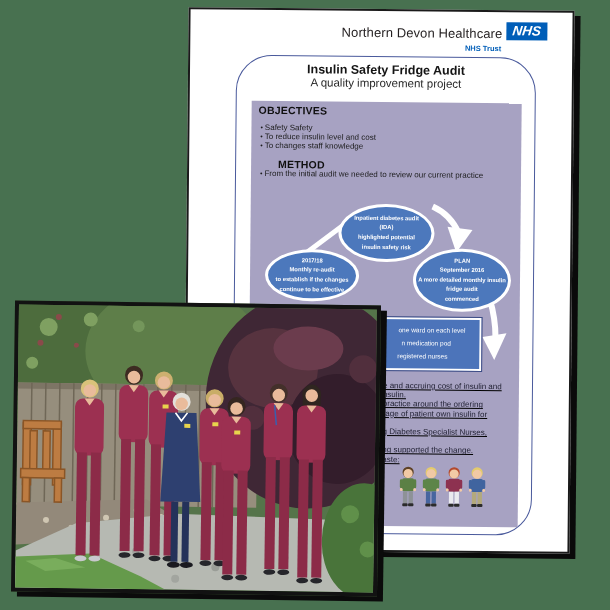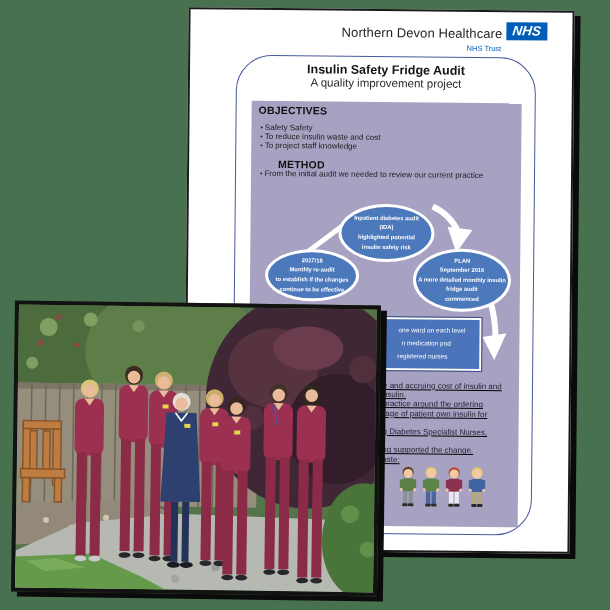--- a/index.html
+++ b/index.html
@@ -12,21 +12,21 @@
     position:absolute; left:186px; top:9px; width:386px; height:543px;
     background:var(--poster-white,#fff); border:2px solid #1a1a1a;
     box-shadow:6px 5px 0 #0a0a0a;
     transform:rotate(0.55deg); transform-origin:50% 50%;
     z-index:1;
   }
   .trust-name { position:absolute; top:14px; right:70px; font-size:13px; color:#231f20; letter-spacing:0.1px; white-space:nowrap; }
   .nhs-logo { position:absolute; top:10px; right:25px; width:41px; height:18px; background:var(--nhs-blue,#005EB8);
     color:#fff; font-weight:bold; font-style:italic; font-size:13.5px; text-align:center; line-height:17px; }
   .nhs-logo span{ display:inline-block; transform:skewX(-6deg); }
-  .trust-sub { position:absolute; top:32px; right:71px; font-size:7.5px; font-weight:normal; color:var(--nhs-blue,#005EB8); }
+  .trust-sub { position:absolute; top:32px; right:71px; font-size:7.5px; font-weight:bold; color:var(--nhs-blue,#005EB8); }
 
   .frame { position:absolute; left:46px; top:45px; width:300px; height:478px;
     border:1.5px solid var(--frame-navy,#4a5a9c); border-radius:36px; }
   .poster-title { position:absolute; top:6px; width:100%; text-align:center; font-size:12.5px; font-weight:bold; color:#141414; }
   .poster-subtitle { position:absolute; top:20px; width:100%; text-align:center; font-size:11.5px; color:#2a2a2a; }
 
   .panel { position:absolute; left:15px; top:45px; width:270px; height:424px; background:var(--panel-purple,#a7a2c2); }
 
   .sec-heading { position:absolute; left:7px; font-size:10.5px; font-weight:bold; color:#101010; letter-spacing:0.2px; }
   .h-objectives { top:3px; } .h-method { top:57px;padding-left:20px; }
@@ -75,22 +75,22 @@
     <div class="trust-sub">NHS Trust</div>
 
     <div class="frame">
       <div class="poster-title">Insulin Safety Fridge Audit</div>
       <div class="poster-subtitle">A quality improvement project</div>
 
       <div class="panel">
         <div class="sec-heading h-objectives">OBJECTIVES</div>
         <ul class="bullets obj-list">
           <li>Safety Safety</li>
-          <li>To reduce insulin waste and cost</li>
-          <li>To project staff knowledge</li>
+          <li>To reduce insulin level and cost</li>
+          <li>To changes staff knowledge</li>
         </ul>
         <div class="sec-heading h-method">METHOD</div>
         <ul class="bullets method-list">
           <li>From the initial audit we needed to review our current practice</li>
         </ul>
 
         <svg class="connectors" viewBox="0 0 270 424">
           <line x1="45" y1="160" x2="100" y2="118" stroke="#ffffff" stroke-width="5"></line>
           <path d="M182,104 Q200,112 208,130" stroke="#ffffff" stroke-width="6" fill="none"></path>
           <polygon points="197,124 222,127 206,150" fill="#ffffff"></polygon>

